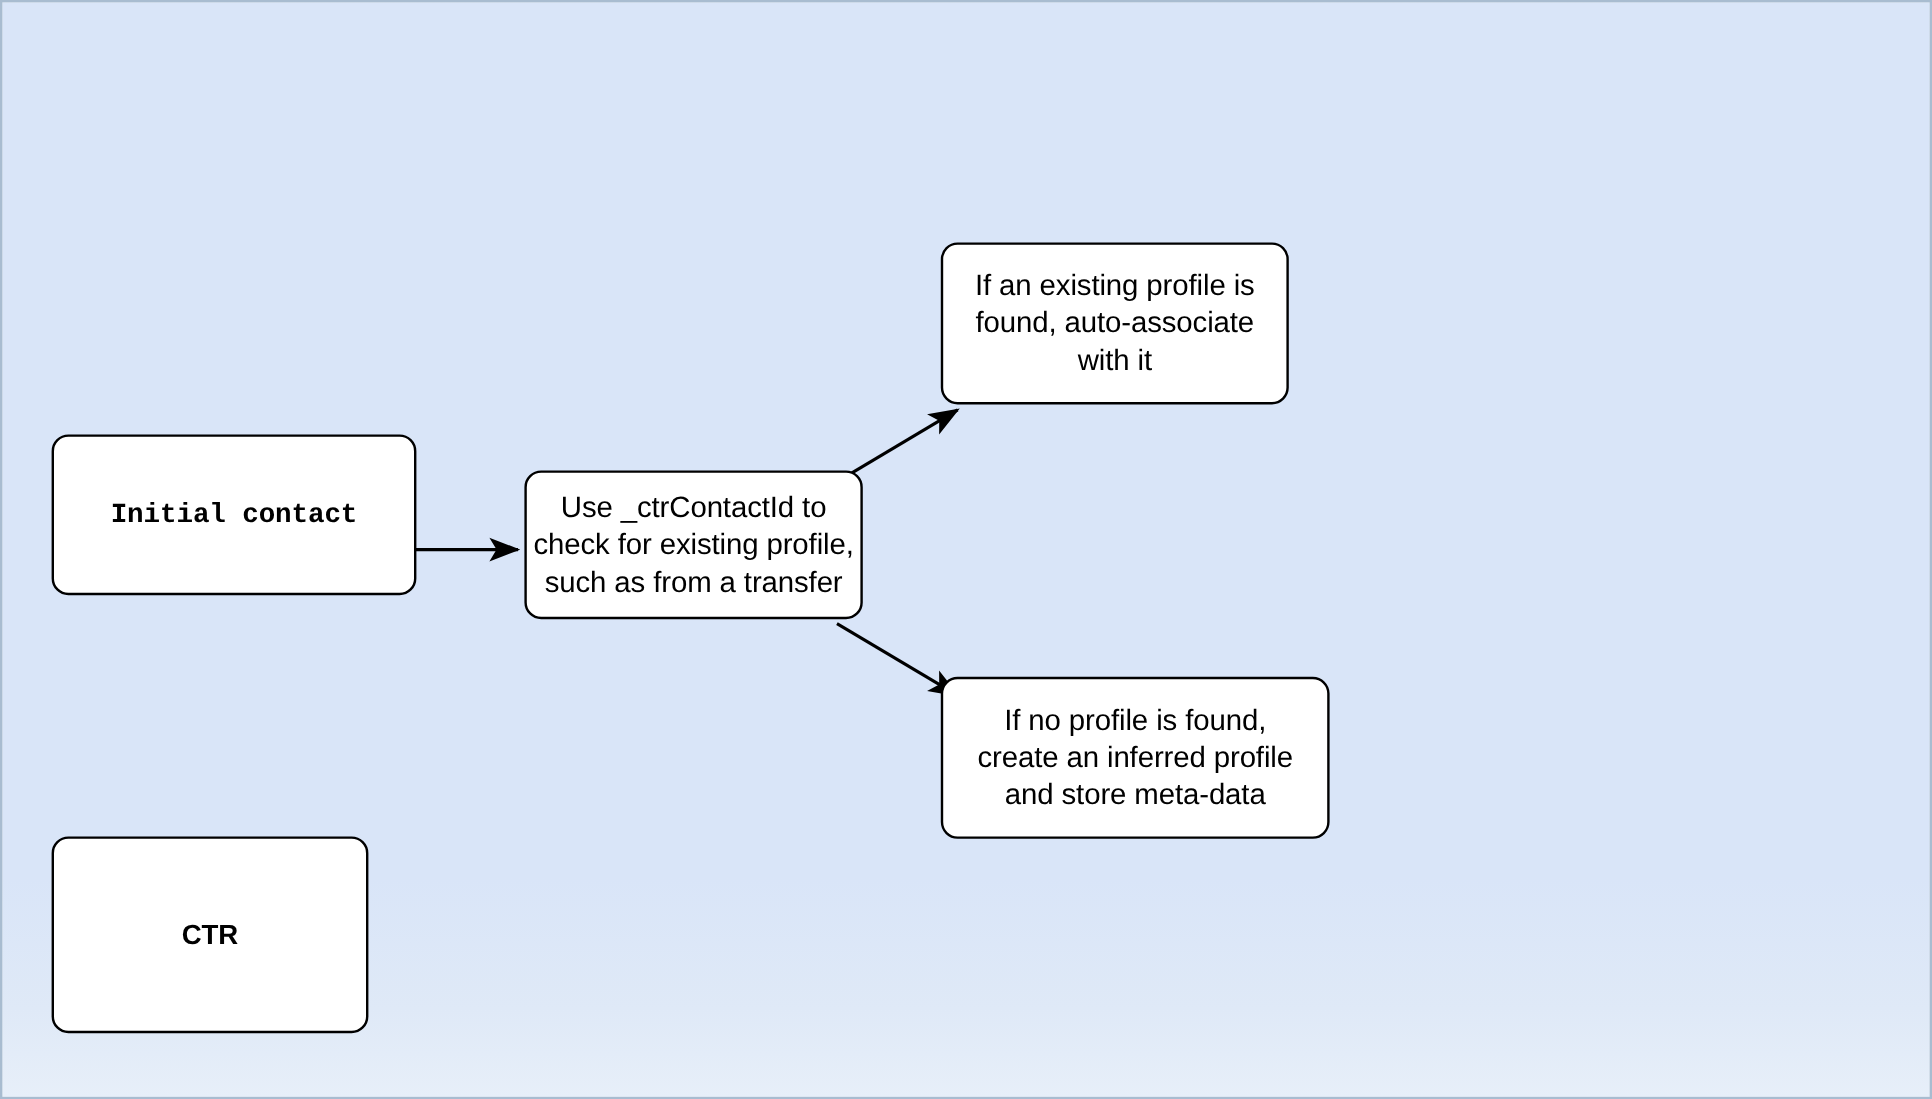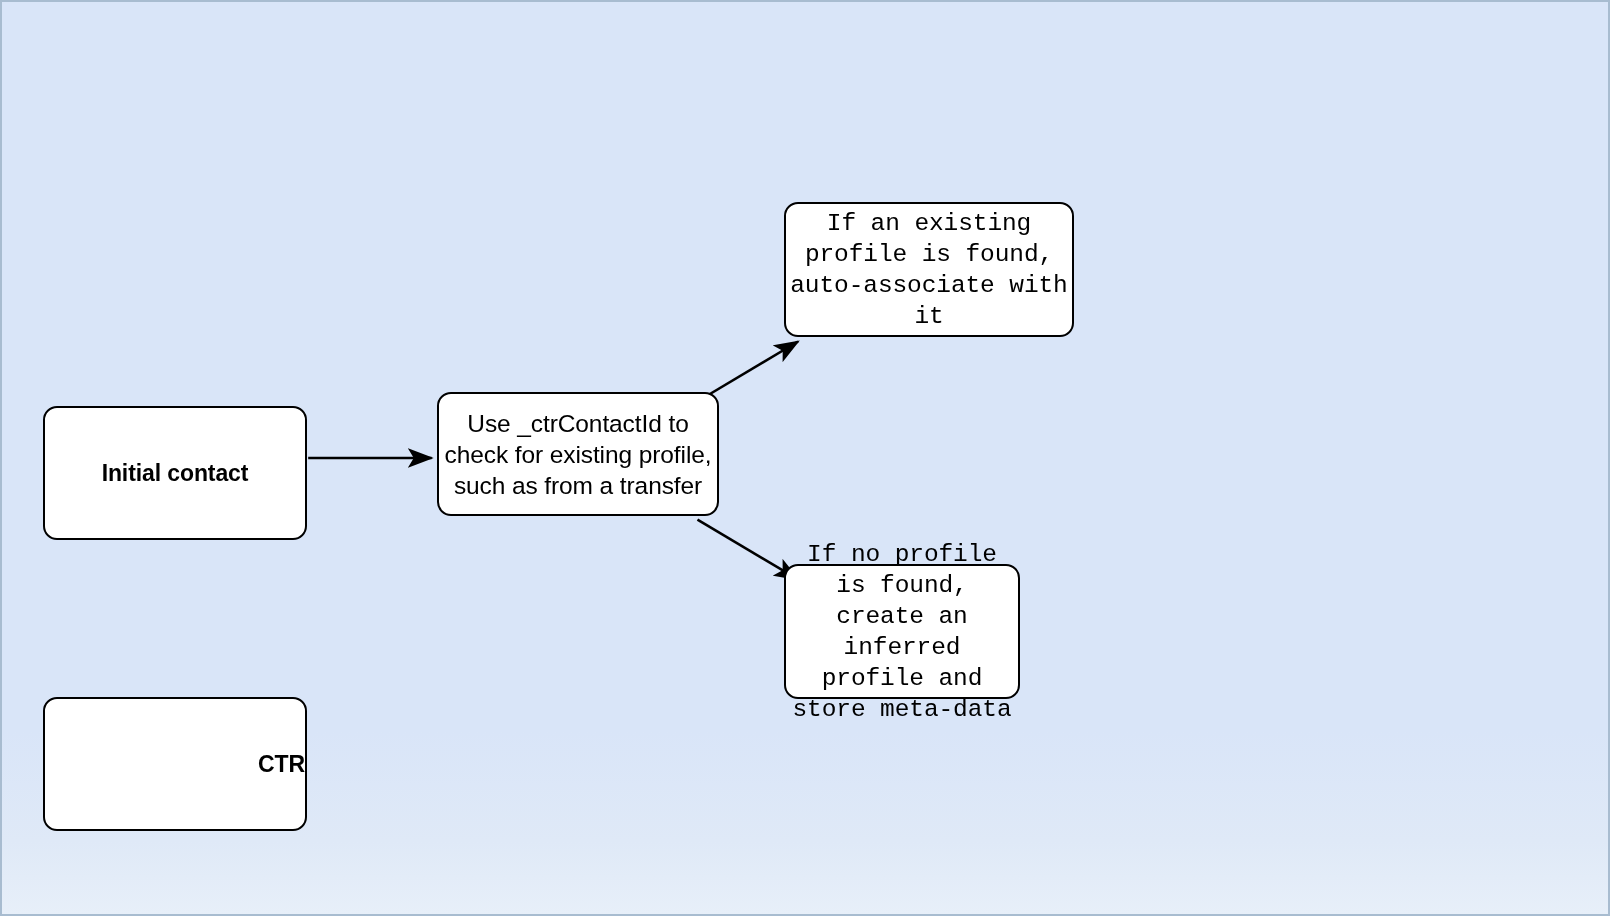--- a/index.html
+++ b/index.html
@@ -45,28 +45,27 @@
   .label-bold {
     font-weight: bold;
     font-size: 23px;
   }
   .label-plain {
     font-size: 24.5px;
     width: 270px;
   }
   .label-plain.wide {
     width: 282px;
-    font-family: Liberation Mono, monospace;
   }
   
-  #node-initial-contact { left: 41px;  top: 404px; width: 264px; height: 134px; }
-  #node-ctr             { left: 41px;  top: 695px; width: 264px; height: 134px; justify-content: flex-end; }
+  #node-initial-contact { left: 41px;  top: 360px; width: 304px; height: 134px; font-family: Liberation Mono, monospace; }
+  #node-ctr             { left: 41px;  top: 695px; width: 264px; height: 164px; }
   #node-lookup          { left: 435px; top: 390px; width: 282px; height: 124px; }
   #node-existing        { left: 782px; top: 200px; width: 290px; height: 135px; }
-  #node-inferred        { left: 782px; top: 562px; width: 236px; height: 135px; }
+  #node-inferred        { left: 782px; top: 562px; width: 324px; height: 135px; }
 </style>
 </head>
 <body>
 
 <div id="canvas">
 
   <svg id="edge-layer" viewBox="0 0 1610 916">
     <defs>
       <marker id="arrowhead" markerWidth="10" markerHeight="8" refX="9.2" refY="4" orient="auto" markerUnits="strokeWidth">
         <path d="M0,0.2 L10,4 L0,7.8 L2.3,4 Z" fill="#000000"></path>

